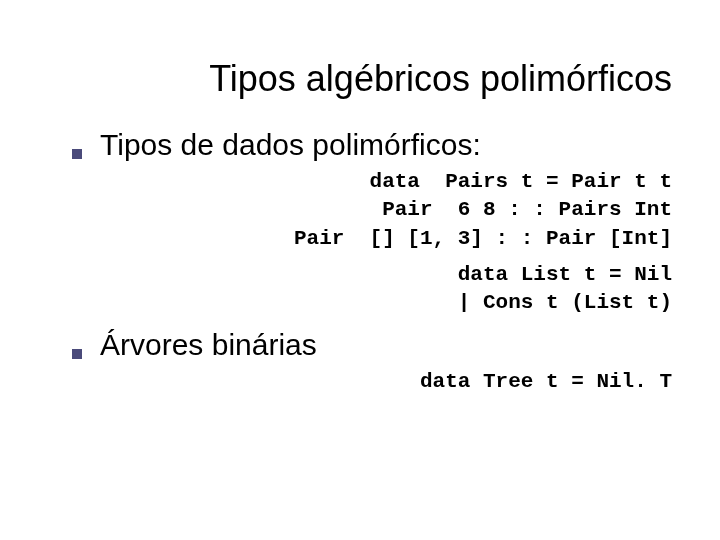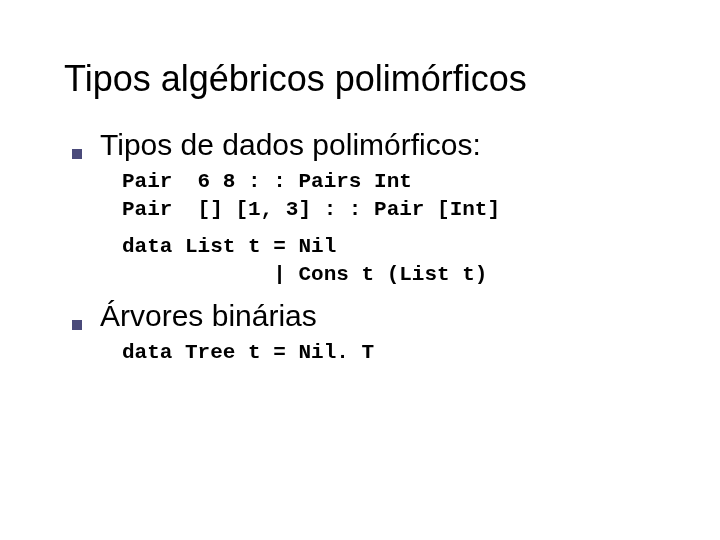--- a/index.html
+++ b/index.html
@@ -2,20 +2,21 @@
 <html><head>
 <meta charset="utf-8">
 <style>
   * { box-sizing: border-box; margin: 0; padding: 0; }
   html, body { width: 720px; height: 540px; background: #fff; font-family: Verdana, Geneva, sans-serif; }
   .slide {
     width: 720px;
     height: 540px;
     padding: 58px 48px 40px 72px;
     position: relative;
+    text-align: right;
   }
   .title {
     font-size: 36px;
     font-weight: 400;
     color: #000;
     font-family: Verdana, Geneva, sans-serif;
     margin-bottom: 28px;
     margin-left: -8px;
   }
   .bullet-row {
@@ -58,20 +59,21 @@
 
 <div class="slide">
 
   <h1 class="title">Tipos algébricos polimórficos</h1>
 
   <div class="bullet-row">
     <span class="sq"></span>
     <span class="bullet-text">Tipos de dados polimórficos:</span>
   </div>
   <div class="code-block">
+    <div class="code-line">data  Pairs t = Pair t t</div>
     <div class="code-line">Pair  6 8 : : Pairs Int</div>
     <div class="code-line">Pair  [] [1, 3] : : Pair [Int]</div>
   </div>
 
   <div class="code-block">
     <div class="code-line">data List t = Nil</div>
     <div class="code-line">            | Cons t (List t)</div>
   </div>
 
   <div class="bullet-row">

